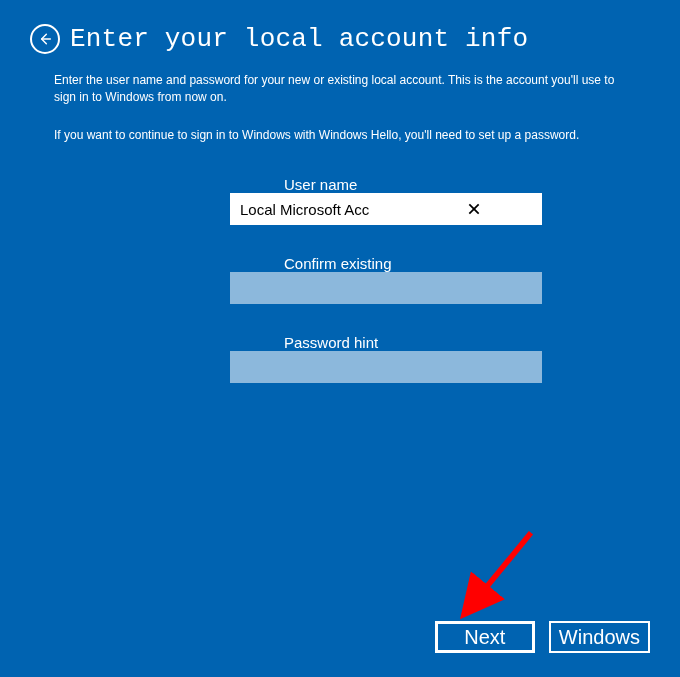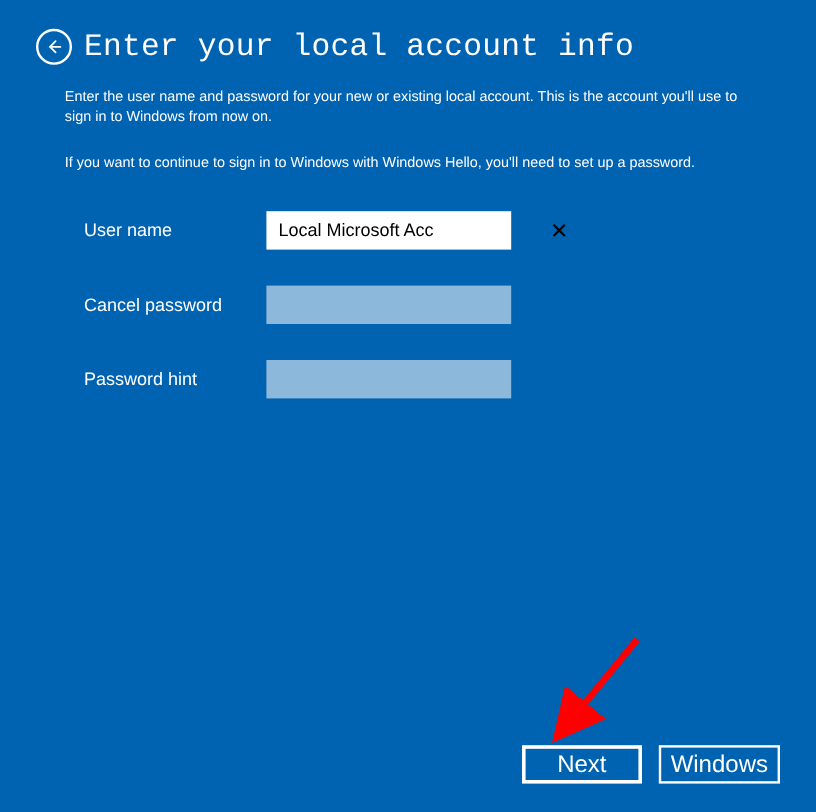--- a/index.html
+++ b/index.html
@@ -57,32 +57,33 @@
       font-weight: 400;
     }
     .form-area {
       margin-left: 40px;
       margin-top: 32px;
     }
     .field-row {
       display: flex;
       align-items: center;
       margin-bottom: 30px;
+      flex-direction: column;
     }
     .field-label {
       width: 152px;
       font-size: 15px;
       font-weight: 400;
     }
     .field-input-wrap {
       position: relative;
       width: 260px;
     }
     .text-input {
-      width: 204px;
+      width: 312px;
       height: 32px;
       border: none;
       padding: 0 10px;
       font-size: 15px;
       font-family: inherit;
       background: #ffffff;
       color: #000000;
       outline: none;
     }
     .text-input.inactive {
@@ -168,21 +169,21 @@
           <svg viewBox="0 0 24 24">
             <line x1="4" y1="4" x2="20" y2="20" stroke="#000000" stroke-width="3"></line>
             <line x1="20" y1="4" x2="4" y2="20" stroke="#000000" stroke-width="3"></line>
           </svg>
         </div>
       </div>
     </div>
 
 
     <div class="field-row">
-      <div class="field-label">Cancel password</div>
+      <div class="field-label">Confirm existing</div>
       <div class="field-input-wrap">
         <input type="password" class="text-input inactive" value="" style="">
       </div>
     </div>
 
     <div class="field-row">
       <div class="field-label">Password hint</div>
       <div class="field-input-wrap">
         <input type="text" class="text-input inactive" value="" style="">
       </div>

